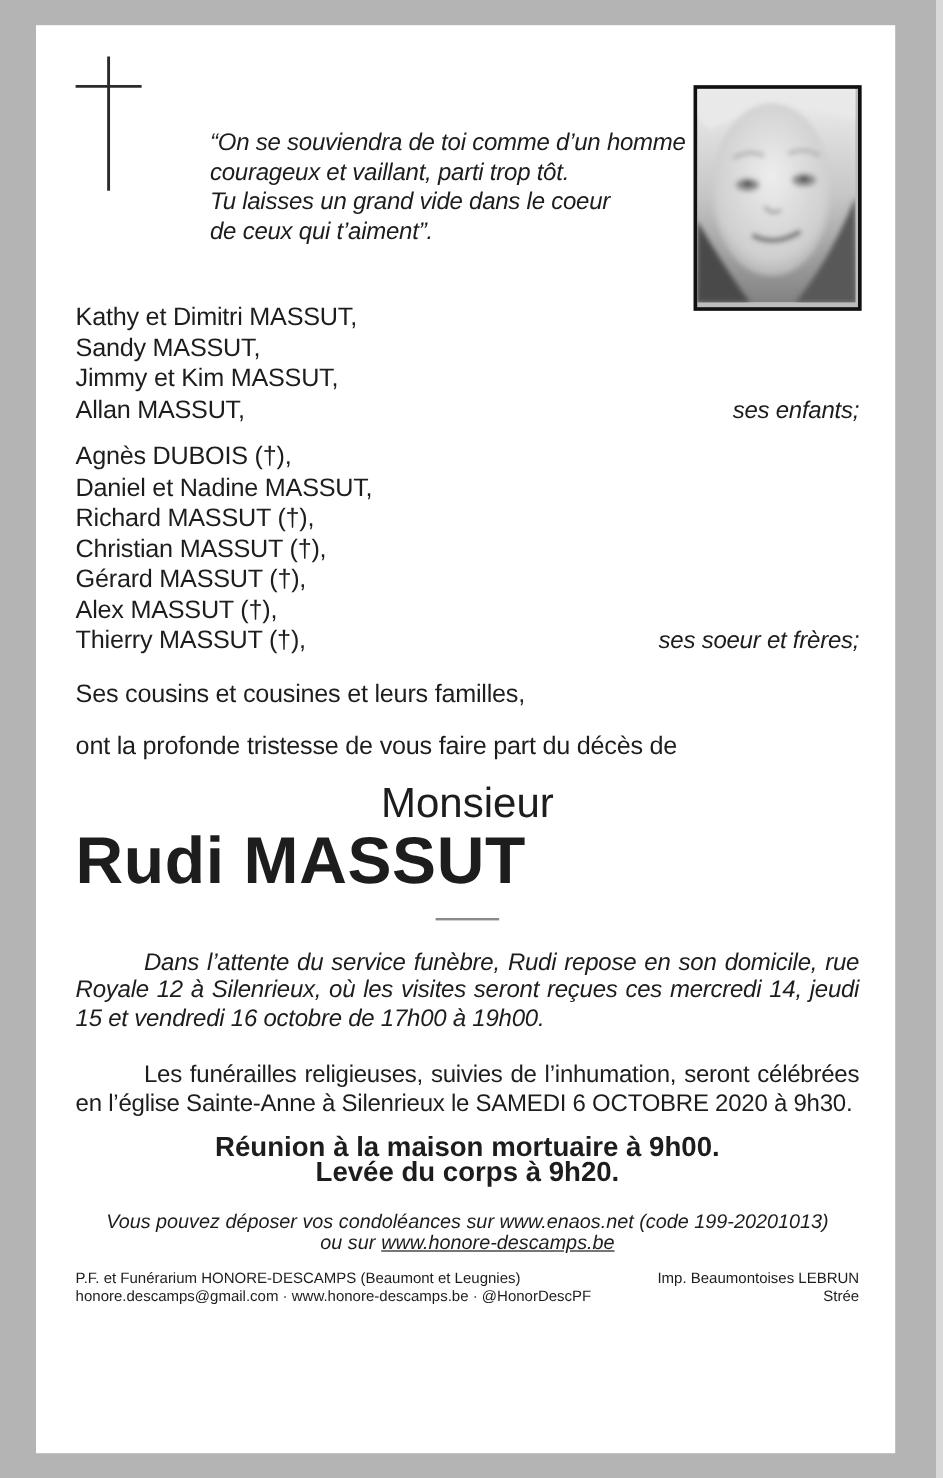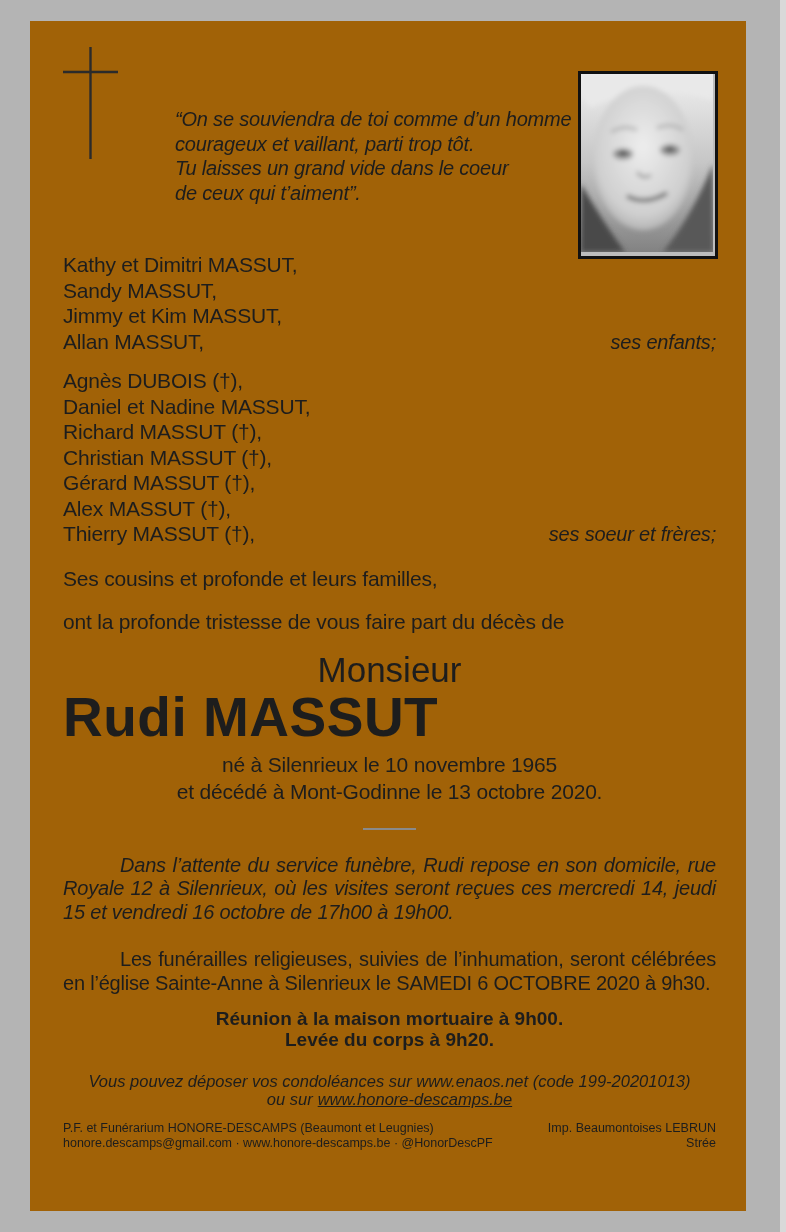--- a/index.html
+++ b/index.html
@@ -11,21 +11,21 @@
     color:#1d1d1d;
     overflow:hidden;
   }
   .edge-strip {
     position:absolute; right:0; top:0; width:6px; height:1232px;
     background:#d9d9d9;
   }
   .page {
     position:absolute; left:30px; top:21px;
     width:716px; height:1190px;
-    background:#a16207;
+    background:#ffffff;
     box-sizing:border-box;
   }
   .cross {
     position:absolute; left:30px; top:24px;
   }
   .photo-frame {
     position:absolute; left:548px; top:50px;
     width:134px; height:182px;
     border:3px solid #111111;
     overflow:hidden;
@@ -95,21 +95,21 @@
     text-indent:57px;
     font-size:20px;
     line-height:23.5px;
     letter-spacing:-0.2px;
   }
   .para.italic { font-style:italic; }
   .sched {
     margin-top:13px;
     text-align:center;
     font-weight:bold;
-    font-size:19px;
+    font-size:23px;
     line-height:21px;
   }
   .condol {
     margin-top:22px;
     text-align:center;
     font-style:italic;
     font-size:16.5px;
     line-height:18px;
   }
   .condol-url {
@@ -197,30 +197,26 @@
         <div>Christian MASSUT (†),</div>
         <div>Gérard MASSUT (†),</div>
         <div>Alex MASSUT (†),</div>
         <div class="row-last">
           <span>Thierry MASSUT (†),</span>
           <span class="rel-label">ses soeur et frères;</span>
         </div>
       </div>
     </div>
 
-    <div class="single-line">Ses cousins et profonde et leurs familles,</div>
+    <div class="single-line">Ses cousins et cousines et leurs familles,</div>
     <div class="single-line">ont la profonde tristesse de vous faire part du décès de</div>
 
     <div class="deceased-title">Monsieur</div>
     <div class="deceased-name">Rudi MASSUT</div>
 
-    <div class="bd-lines">
-      <div>né à Silenrieux le 10 novembre 1965</div>
-      <div>et décédé à Mont-Godinne le 13 octobre 2020.</div>
-    </div>
 
     <div class="divider"></div>
 
     <div class="para italic">Dans l’attente du service funèbre, Rudi repose en son domicile, rue Royale 12 à Silenrieux, où les visites seront reçues ces mercredi 14, jeudi 15 et vendredi 16 octobre de 17h00 à 19h00.</div>
     <div class="para">Les funérailles religieuses, suivies de l’inhumation, seront célébrées en l’église Sainte-Anne à Silenrieux le SAMEDI 6 OCTOBRE 2020 à 9h30.</div>
 
     <div class="sched">
       <div>Réunion à la maison mortuaire à 9h00.</div>
       <div>Levée du corps à 9h20.</div>
     </div>

